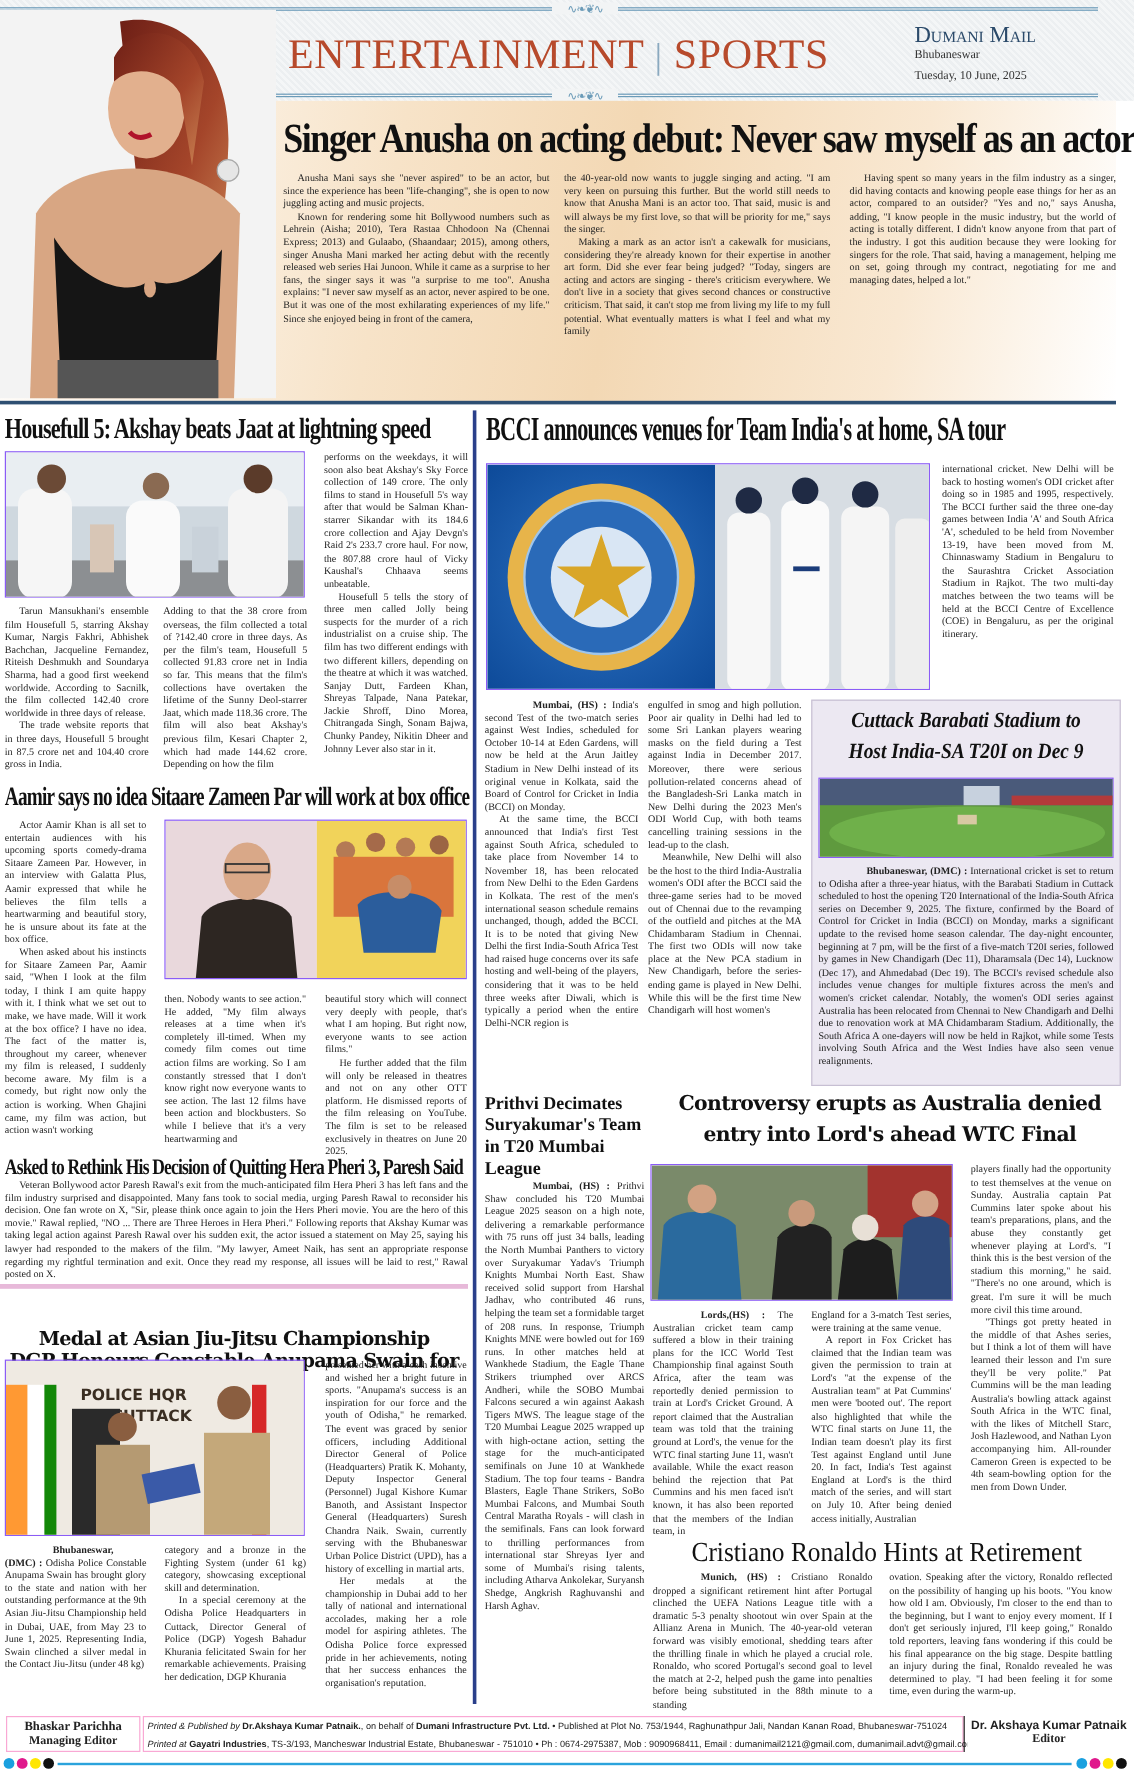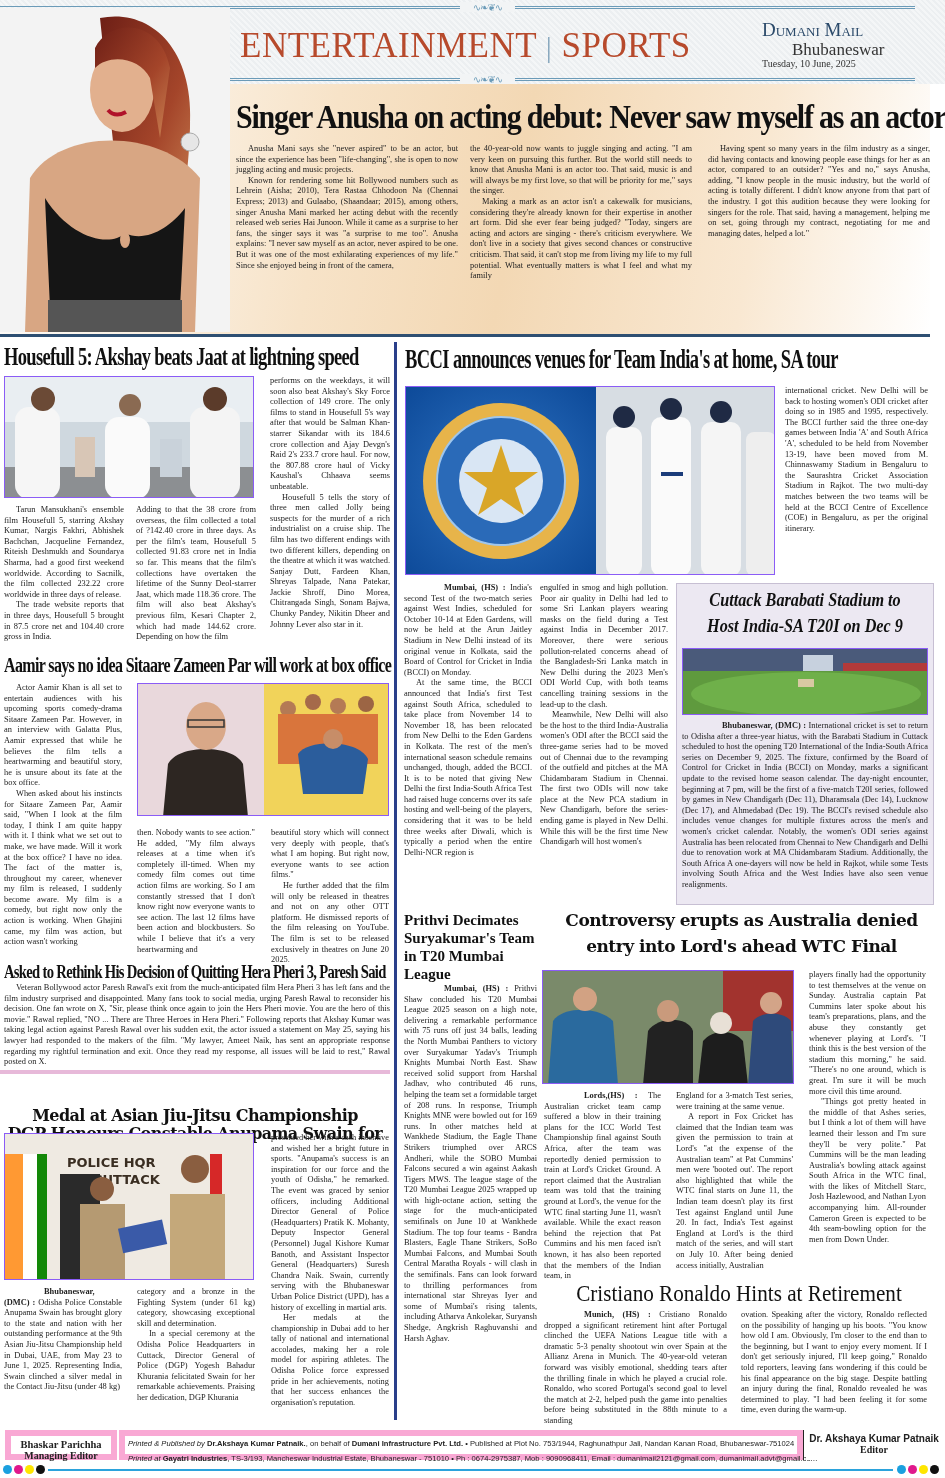--- a/index.html
+++ b/index.html
@@ -12,21 +12,21 @@
   .dateline { font-weight: bold; margin-left: 28px; }
 
   
   #masthead { left: 0; top: 0; width: 945px; height: 84px; background: repeating-linear-gradient(45deg,#f4f6f7 0 2px,#eceff1 2px 4px); }
   .mast-rule { position: absolute; left: 0; width: 915px; height: 3px; border-top: 1px solid #6b9bb8; border-bottom: 1px solid #6b9bb8; }
   .ornament { position: absolute; left: 460px; width: 55px; height: 10px; color: #6b9bb8; font-size: 10px; text-align: center; letter-spacing: -1px; background: #f2f4f5; }
   #page-num { left: 12px; top: 22px; width: 26px; height: 44px; background: linear-gradient(#e4f1fb,#c9e2f4); border: 1px solid #9cc3df; font-size: 30px; line-height: 44px; text-align: center; color: #111; }
   #section-title { left: 240px; top: 26px; font-size: 35px; color: #b74a2c; letter-spacing: 0.5px; }
   #section-title .sep { color: #8aa9bf; font-size: 30px; }
   #paper-name { left: 762px; top: 19px; font-size: 19px; color: #2b4a6a; font-variant: small-caps; }
-  #city { left: 792px; top: 40px; font-size: 17px; color: #333; }
+  #city { left: 762px; top: 40px; font-size: 10px; color: #333; }
   #date { left: 762px; top: 58px; font-size: 10px; color: #333; }
 
   
   #lead-bg { left: 0; top: 84px; width: 930px; height: 252px; background: linear-gradient(100deg,#fff 0%,#f7e3c8 35%,#f3d8b4 55%,#f9e8d2 80%,#fff 100%); }
   #lead-photo { left: 0; top: 8px; width: 230px; height: 324px; }
   #lead-headline { left: 236px; top: 97px; font-size: 30px; font-weight: bold; letter-spacing: -1.2px; color: #111; transform: scaleY(1.15); transform-origin: left top; white-space: nowrap; }
   #lead-col1 { left: 236px; top: 144px; width: 222px; }
   #lead-col2 { left: 470px; top: 144px; width: 222px; }
   #lead-col3 { left: 708px; top: 144px; width: 222px; }
   #lead-bottom-rule { left: 0; top: 334px; width: 930px; height: 3px; background: #2e4f72; }
@@ -41,21 +41,21 @@
   
   .photo { position: absolute; border: 1px solid #8b5cf6; overflow: hidden; }
 
   
   #cuttack-box { left: 676px; top: 583px; width: 258px; height: 322px; background: #ece8f2; border: 1px solid #c7bfd3; }
   #hera-bottom { left: 0; top: 1070px; width: 390px; height: 4px; background: #e7b9d9; }
   #dgp-box { left: 0; top: 1076px; width: 390px; height: 350px; }
 
   
   #footer { left: 0; top: 1428px; width: 945px; height: 50px; }
-  .foot-box { position: absolute; border: 6px solid #f9a8d4; background: #fff; }
+  .foot-box { position: absolute; border: 1px solid #f9a8d4; background: #fff; }
   .foot-name { font-family: "Liberation Serif", serif; font-weight: bold; font-size: 10.5px; text-align: center; color: #222; }
   .foot-role { font-family: "Liberation Serif", serif; font-weight: bold; font-size: 10px; text-align: center; color: #222; }
   .imprint { font-family: "Liberation Sans", sans-serif; font-size: 7.6px; color: #222; line-height: 15px; white-space: nowrap; }
   .imprint i { font-style: italic; }
   .imprint b { font-weight: bold; }
   .reg-dots { position: absolute; top: 1465px; display: flex; gap: 2px; }
   .reg-dots span { width: 9px; height: 9px; border-radius: 50%; display: inline-block; }
   #foot-rule { left: 48px; top: 1469px; width: 845px; height: 2px; background: #2ba3dc; }
 </style>
 </head>
@@ -125,21 +125,21 @@
       <circle cx="38" cy="22" r="12" fill="#6b4a36"></circle>
     <rect x="100" y="40" width="45" height="82" rx="14" fill="#fafafa"></rect>
       <circle cx="125" cy="28" r="11" fill="#8a6a52"></circle>
     <rect x="185" y="30" width="50" height="92" rx="14" fill="#f4f4f4"></rect>
       <circle cx="210" cy="22" r="12" fill="#5b3b2a"></circle>
     <rect x="70" y="60" width="20" height="40" fill="#d8c6b6"></rect>
       <rect x="155" y="62" width="22" height="38" fill="#c9d2da"></rect>
   </svg>
 </div>
 <div class="abs body-text" style="left:4px;top:505px;width:120px;">
-  <p>Tarun Mansukhani's ensemble film Housefull 5, starring Akshay Kumar, Nargis Fakhri, Abhishek Bachchan, Jacqueline Fernandez, Riteish Deshmukh and Soundarya Sharma, had a good first weekend worldwide. According to Sacnilk, the film collected 232.22 crore worldwide in three days of release.</p>
+  <p>Tarun Mansukhani's ensemble film Housefull 5, starring Akshay Kumar, Nargis Fakhri, Abhishek Bachchan, Jacqueline Fernandez, Riteish Deshmukh and Soundarya Sharma, had a good first weekend worldwide. According to Sacnilk, the film collected 142.40 crore worldwide in three days of release.</p>
   <p>The trade website reports that in three days, Housefull 5 brought in 87.5 crore net and 104.40 crore gross in India.</p>
 </div>
 <div class="abs body-text" style="left:136px;top:505px;width:120px;">
   <p style="text-indent:0">Adding to that the 38 crore from overseas, the film collected a total of ?142.40 crore in three days. As per the film's team, Housefull 5 collected 91.83 crore net in India so far. This means that the film's collections have overtaken the lifetime of the Sunny Deol-starrer Jaat, which made 118.36 crore. The film will also beat Akshay's previous film, Kesari Chapter 2, which had made 144.62 crore. Depending on how the film</p>
 </div>
 <div class="abs body-text" style="left:270px;top:376px;width:120px;">
   <p style="text-indent:0">performs on the weekdays, it will soon also beat Akshay's Sky Force collection of 149 crore. The only films to stand in Housefull 5's way after that would be Salman Khan-starrer Sikandar with its 184.6 crore collection and Ajay Devgn's Raid 2's 233.7 crore haul. For now, the 807.88 crore haul of Vicky Kaushal's Chhaava seems unbeatable.</p>
   <p>Housefull 5 tells the story of three men called Jolly being suspects for the murder of a rich industrialist on a cruise ship. The film has two different endings with two different killers, depending on the theatre at which it was watched. Sanjay Dutt, Fardeen Khan, Shreyas Talpade, Nana Patekar, Jackie Shroff, Dino Morea, Chitrangada Singh, Sonam Bajwa, Chunky Pandey, Nikitin Dheer and Johnny Lever also star in it.</p>
 </div>
 

